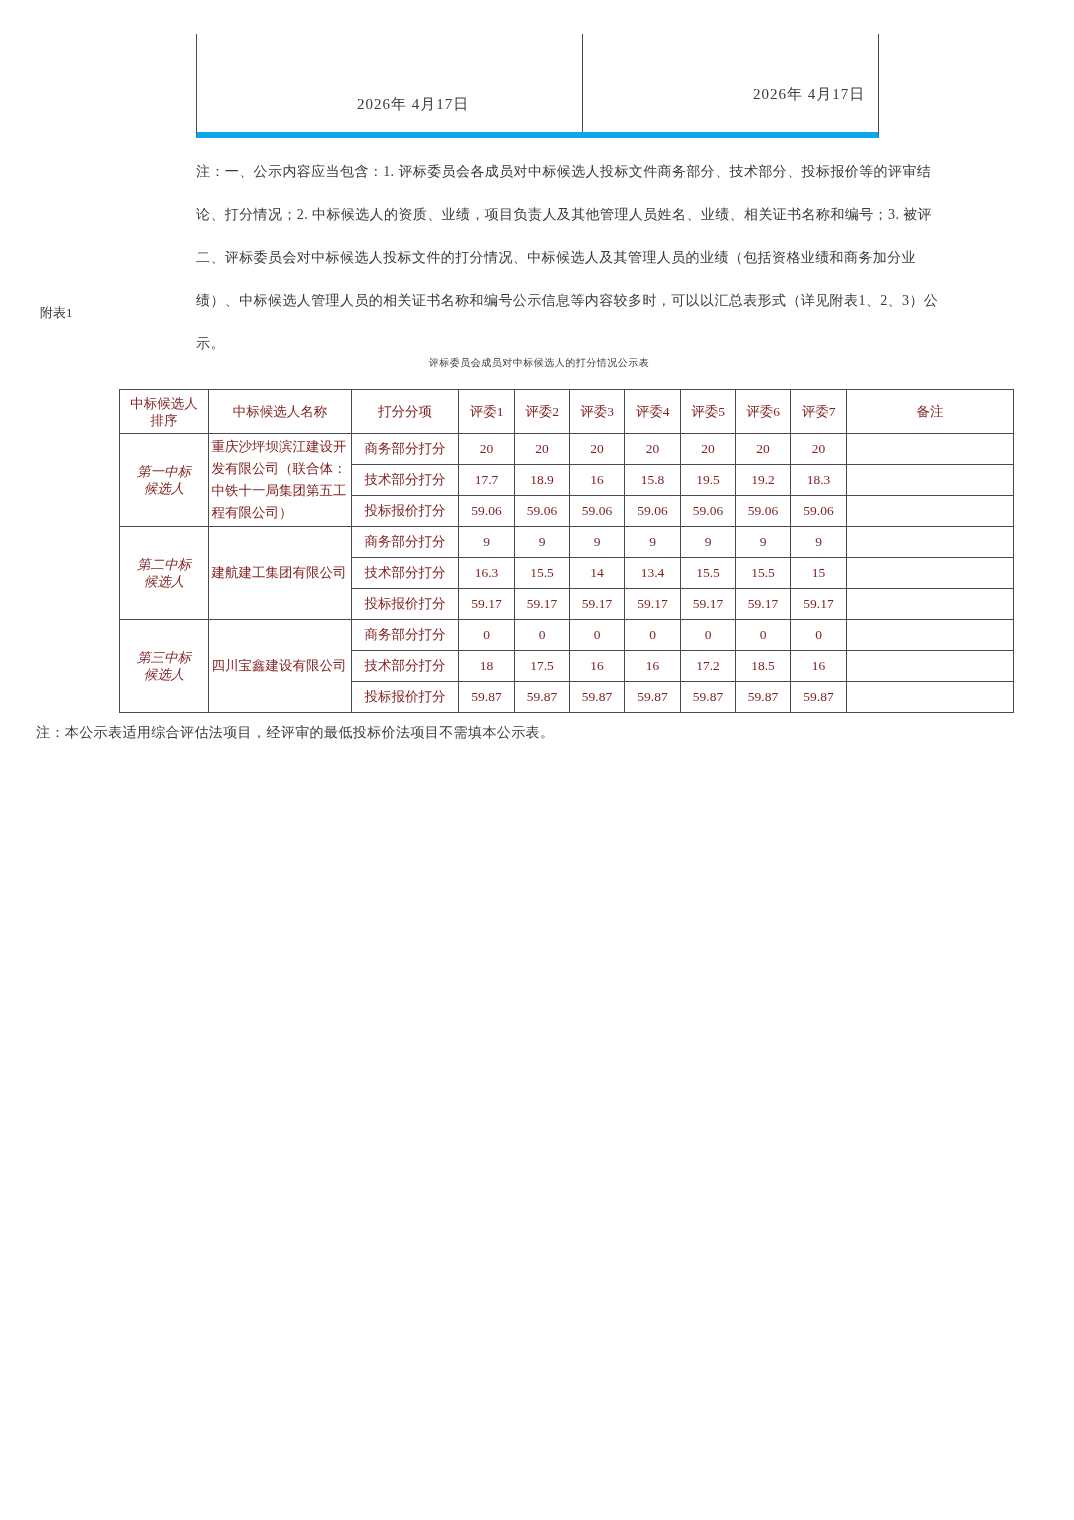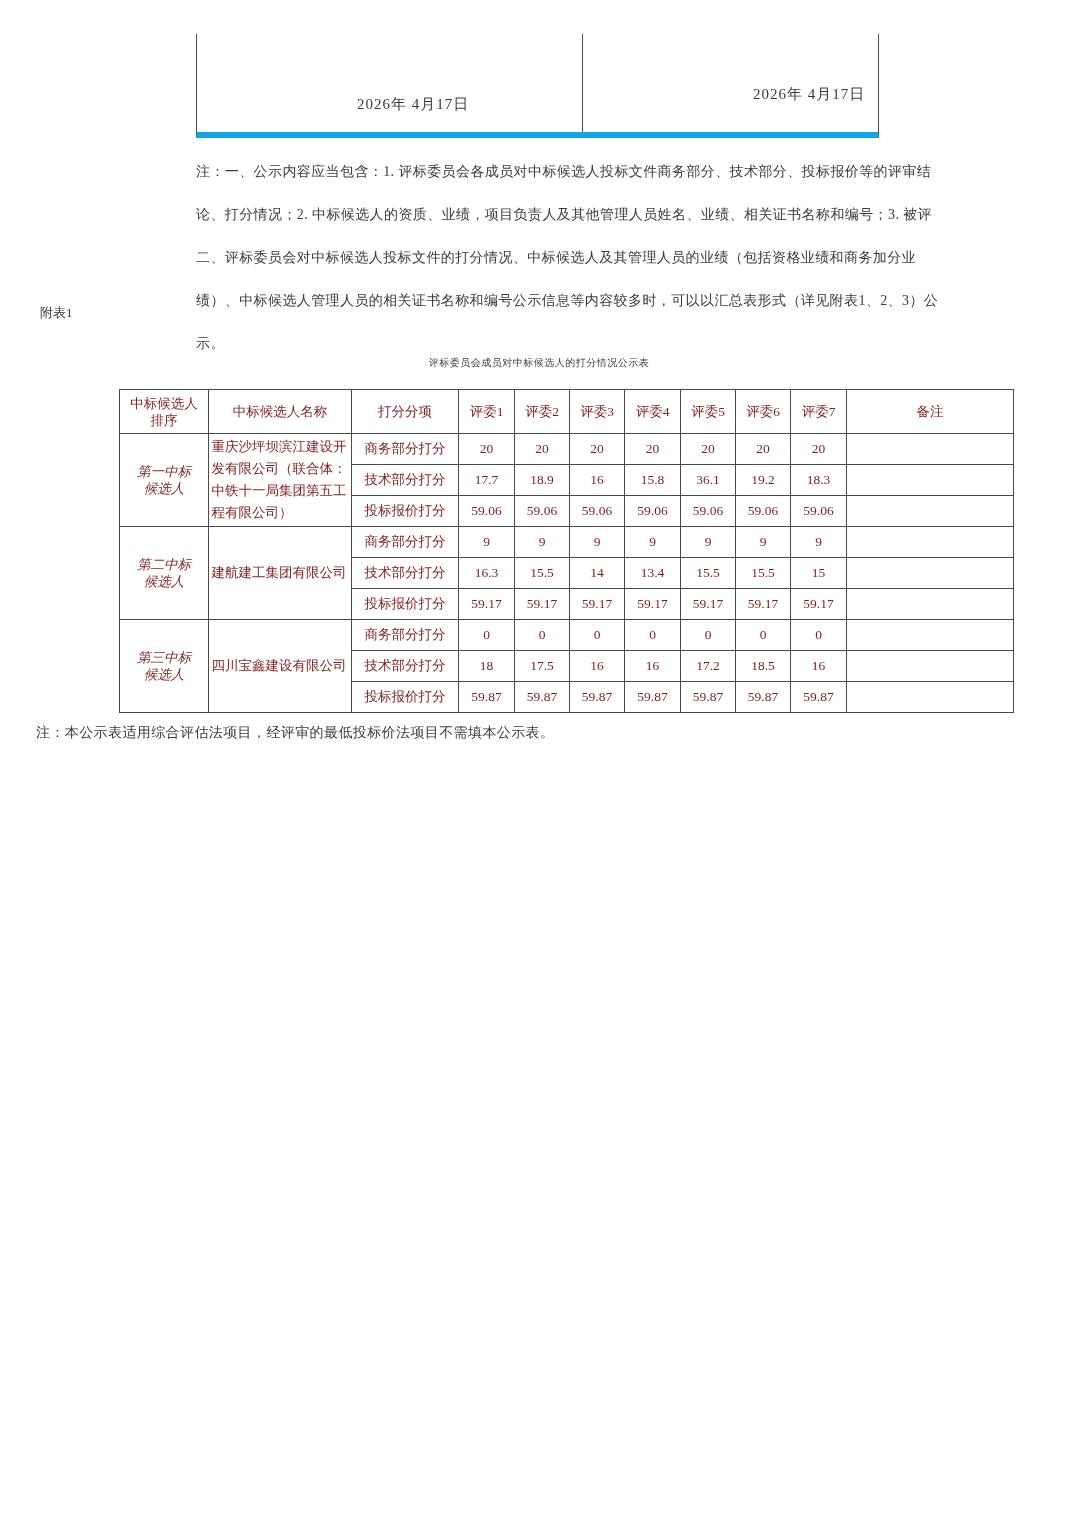--- a/index.html
+++ b/index.html
@@ -107,21 +107,21 @@
       <td>20</td>
       <td>20</td>
       <td></td>
     </tr>
     <tr>
       <td>技术部分打分</td>
       <td>17.7</td>
       <td>18.9</td>
       <td>16</td>
       <td>15.8</td>
-      <td>36.1</td>
+      <td>19.5</td>
       <td>19.2</td>
       <td>18.3</td>
       <td></td>
     </tr>
     <tr>
       <td>投标报价打分</td>
       <td>59.06</td>
       <td>59.06</td>
       <td>59.06</td>
       <td>59.06</td>

